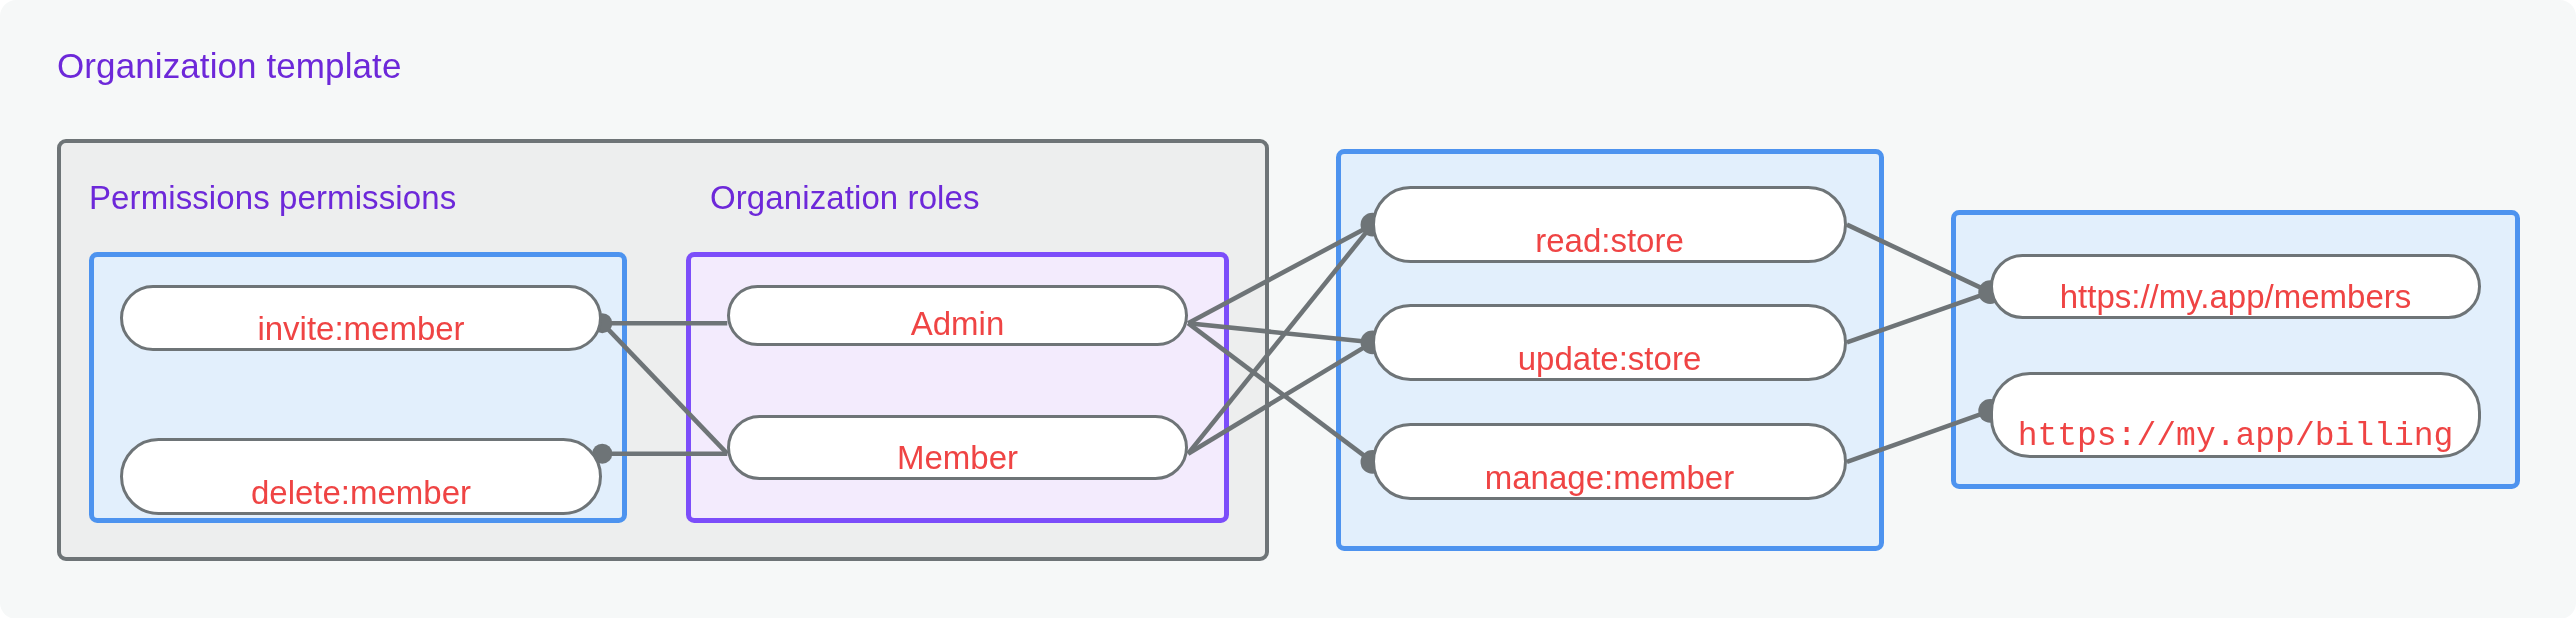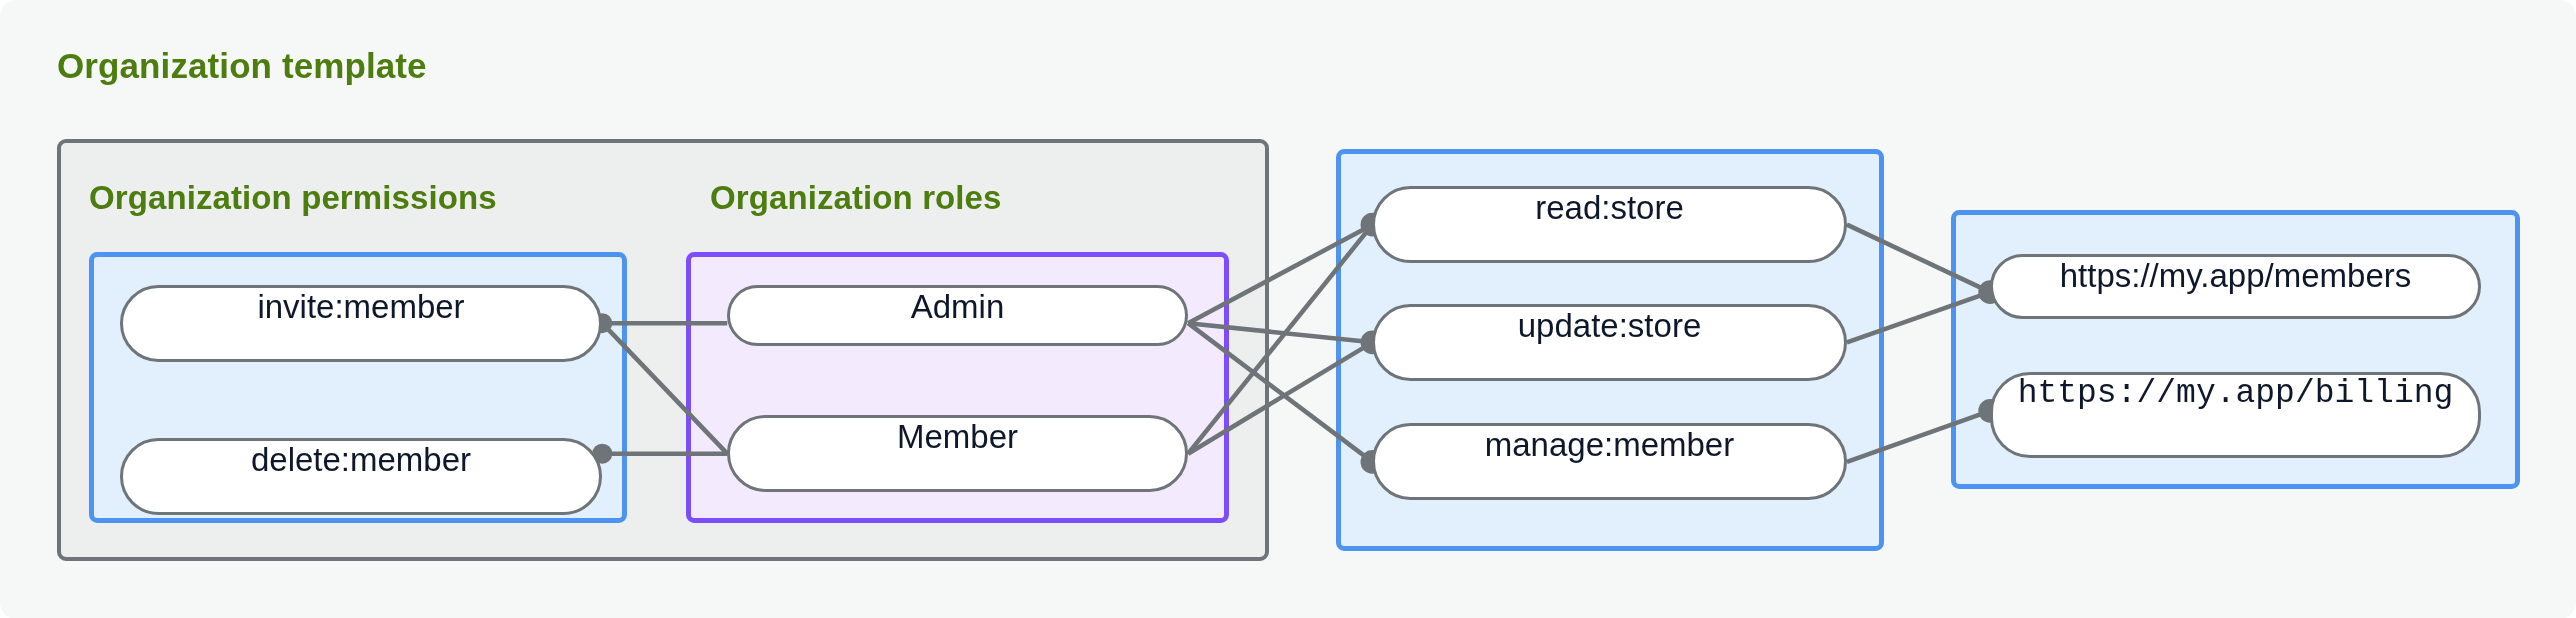--- a/index.html
+++ b/index.html
@@ -14,22 +14,22 @@
     background: #f6f8f8;
     border-radius: 16.4px;
     overflow: hidden;
     font-family: "Liberation Sans", sans-serif;
   }
 
   
   .group-label {
     position: absolute;
     font-size: 35px;
-    color: #4d7c0f;
-    font-weight: 700;
+    color: #6d28d9;
+    font-weight: 400;
     white-space: nowrap;
     letter-spacing: 0.1px;
   }
 
   .outer-box {
     position: absolute;
     left: 57px;
     top: 139px;
     width: 1212px;
     height: 422px;
@@ -59,23 +59,23 @@
   #api-resources-box   { left: 1951px;top: 210px; width: 569px;  height: 279px; }
 
   
   .pill {
     position: absolute;
     box-sizing: border-box;
     background: #ffffff;
     border: 3.7px solid #6e7477;
     border-radius: 40px;
     display: flex;
-    align-items: flex-start;
+    align-items: flex-end;
     justify-content: center;
-    color: #0f172a;
+    color: #ef4444;
     font-size: 33px;
     white-space: nowrap;
     z-index: 4;
   }
 
   
   #edges {
     position: absolute;
     left: 0; top: 0;
     width: 2576px;
@@ -90,21 +90,21 @@
 <body>
 
 <div id="canvas">
 
   <div class="group-label" style="left:57px; top:46px;">Organization template</div>
 
 
 
   <div class="outer-box"></div>
 
-  <div class="group-label" style="left:89px; top:179px; font-size:33px;">Organization permissions</div>
+  <div class="group-label" style="left:89px; top:179px; font-size:33px;">Permissions permissions</div>
 
   <div class="group-label" style="left:710px; top:179px; font-size:33px;">Organization roles</div>
 
   <div id="org-permissions-box" class="sub-box blue"></div>
   <div id="org-roles-box" class="sub-box purple"></div>
   <div id="permissions-box" class="sub-box blue"></div>
   <div id="api-resources-box" class="sub-box blue"></div>
 
   <svg id="edges" viewBox="0 0 2823 678" xmlns="http://www.w3.org/2000/svg">
 
@@ -124,33 +124,33 @@
 
     <circle cx="660" cy="354" r="11"></circle>
     <circle cx="660" cy="497" r="11"></circle>
     <circle cx="1504" cy="246" r="13"></circle>
     <circle cx="1504" cy="375" r="13"></circle>
     <circle cx="1504" cy="506" r="13"></circle>
     <circle cx="2181" cy="320" r="13"></circle>
     <circle cx="2181" cy="450" r="13"></circle>
   </svg>
 
-  <div class="pill" style="left:120px; top:285px; width:482px; height:77px;">
+  <div class="pill" style="left:120px; top:285px; width:482px; height:66px;">
     <span>invite:member</span>
   </div>
 
   <div class="pill" style="left:120px; top:415px; width:482px; height:77px;margin-top:23px;">
     <span>delete:member</span>
   </div>
 
   <div class="pill" style="left:727px; top:285px; width:461px; height:61px;">
     <span>Admin</span>
   </div>
 
-  <div class="pill" style="left:727px; top:415px; width:461px; height:77px;">
+  <div class="pill" style="left:727px; top:415px; width:461px; height:65px;">
     <span>Member</span>
   </div>
 
   <div class="pill" style="left:1372px; top:186px; width:475px; height:77px;">
     <span>read:store</span>
   </div>
 
   <div class="pill" style="left:1372px; top:304px; width:475px; height:77px;">
     <span>update:store</span>
   </div>

